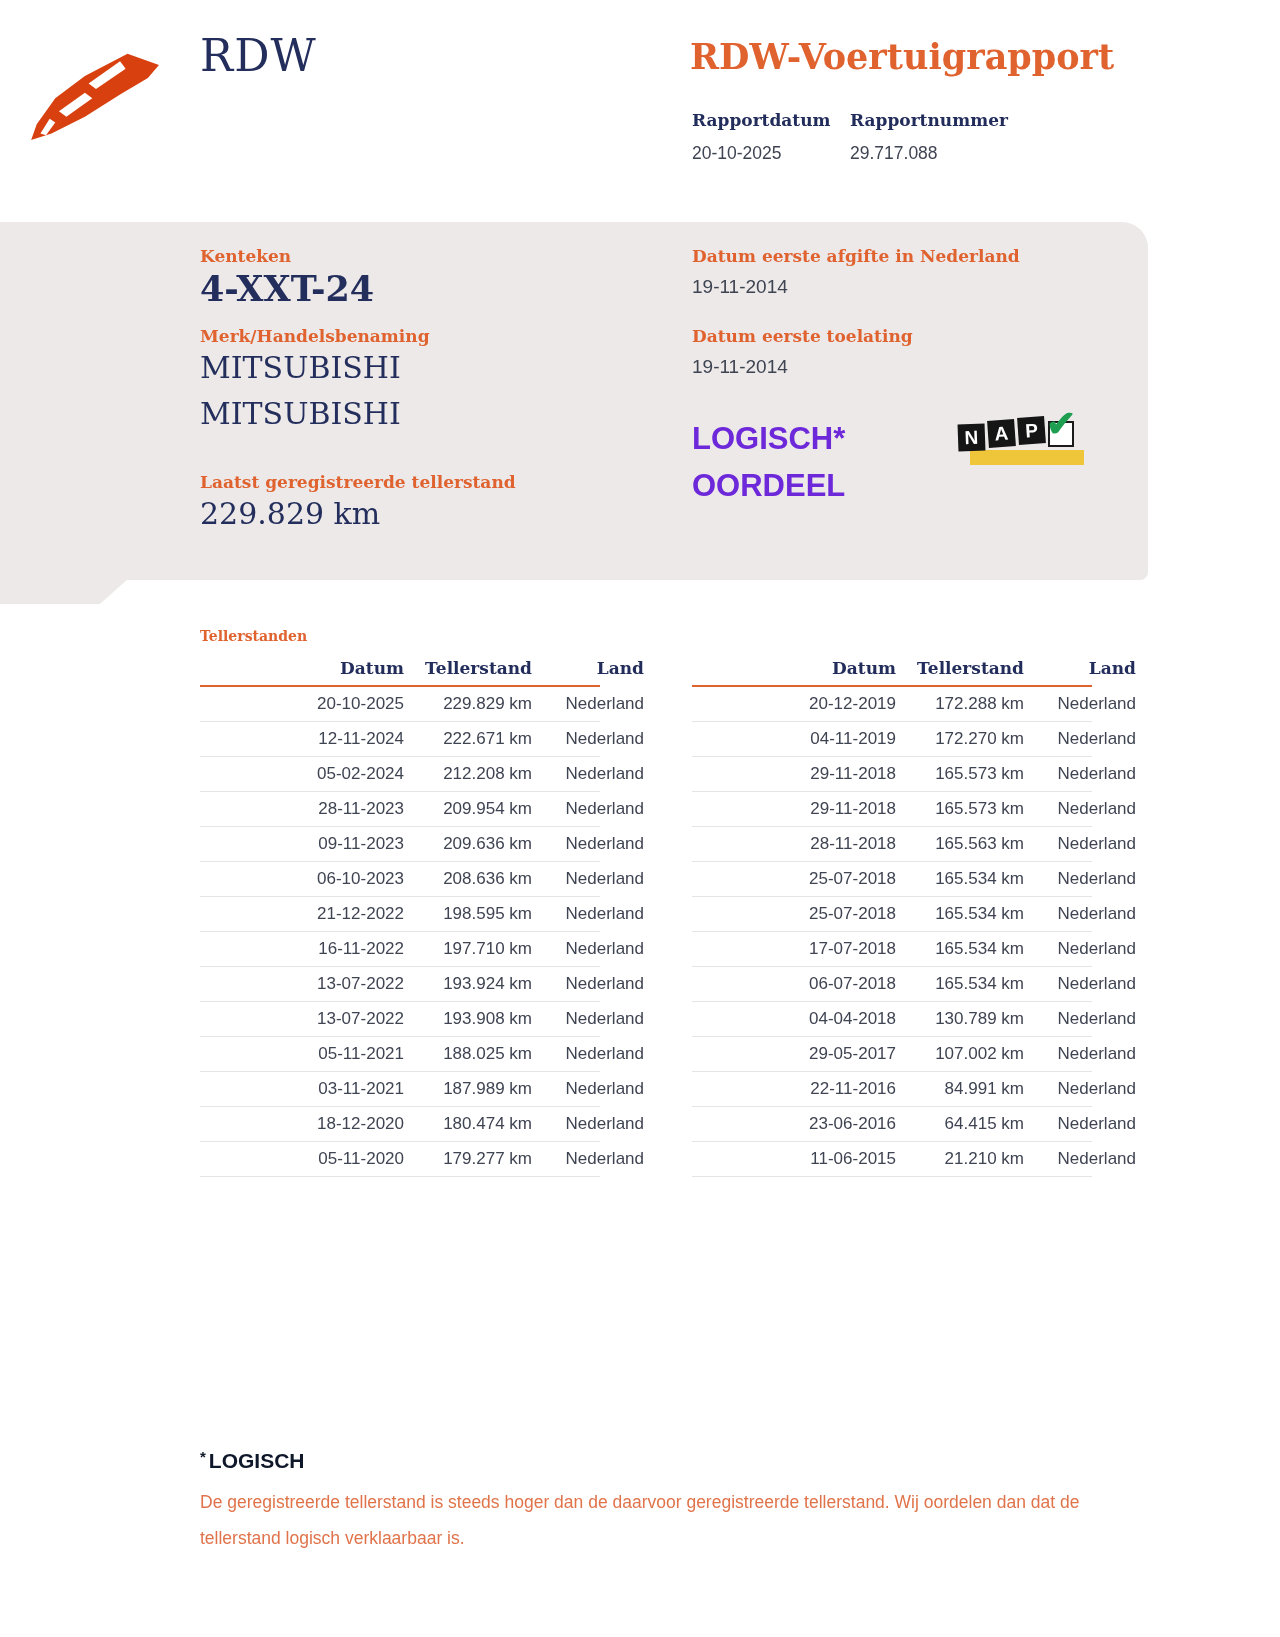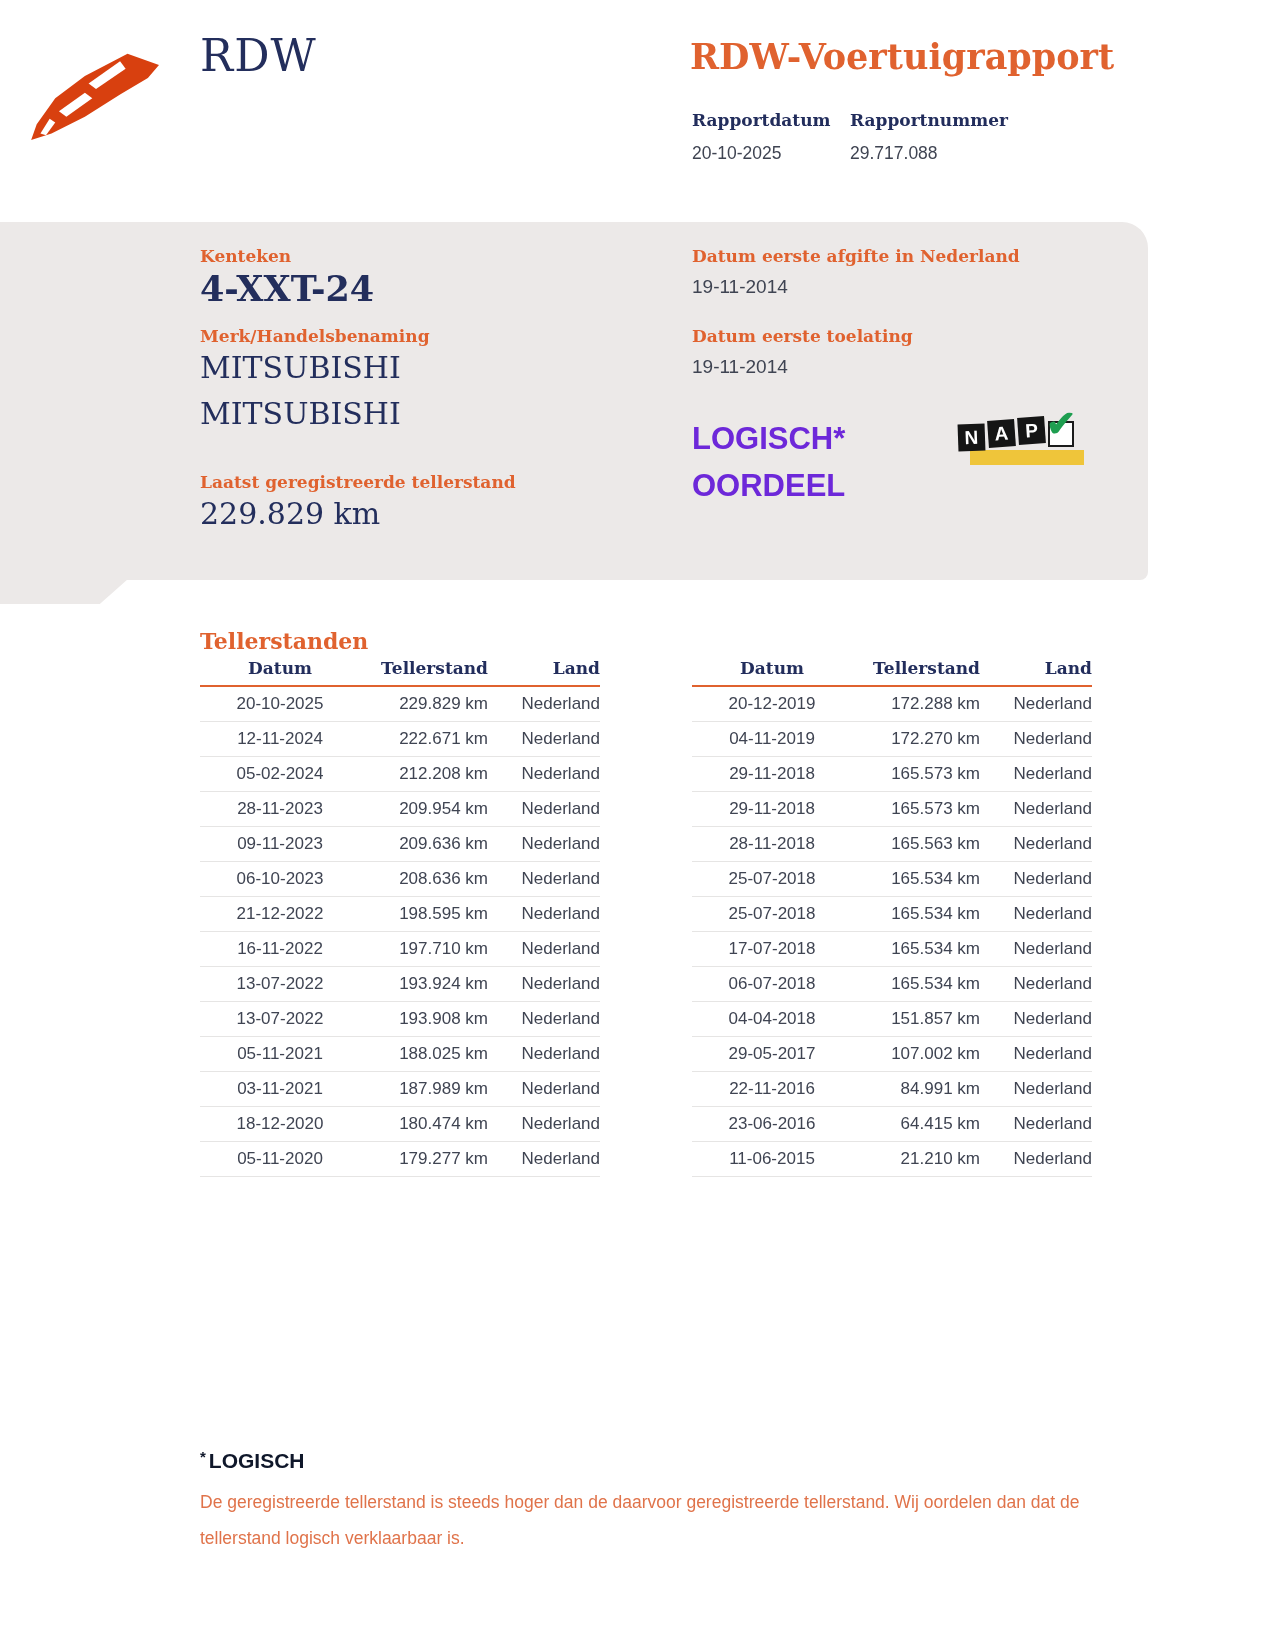--- a/index.html
+++ b/index.html
@@ -75,36 +75,36 @@
     background:#ffffff;border:2px solid #1b1b1b;box-sizing:border-box;
   }
   .nap-check{
     position:absolute;left:88px;top:-8px;
     font-size:36px;font-weight:700;color:#1E9E50;line-height:36px;
   }
   
   .section-title{
     position:absolute;left:200px;top:628px;
     font-family:"DejaVu Serif", serif;
-    font-size:22px;font-weight:700;color:#E0622F;
+    font-size:14px;font-weight:700;color:#E0622F;
   }
   .tbl{position:absolute;top:658px;width:400px;}
   .tbl-left{left:200px;} .tbl-right{left:692px;}
   .thead{
     display:flex;align-items:flex-end;
     font-family:"DejaVu Serif", serif;
     font-size:17px;font-weight:700;color:#222D5C;
     padding-bottom:7px;border-bottom:2px solid #E0622F;
   }
   .trow{
     display:flex;align-items:center;height:34px;
     font-size:17px;color:#3F4452;
     border-bottom:1px solid #E6E5E4;
   }
-  .c-datum{flex:0 0 40%;text-align:center;}
+  .c-datum{flex:0 0 40%;text-align:right;margin-left:44px;}
   .c-teller{flex:0 0 32%;text-align:right;}
   .c-land{flex:0 0 28%;text-align:right;}
   
   .footnote-title{
     position:absolute;left:200px;top:1448px;
     font-size:21px;font-weight:700;color:#0f172a;
   }
   .footnote-title .ast{font-size:15px;vertical-align:6px;margin-right:3px;}
   .footnote-text{
     position:absolute;left:200px;top:1484px;width:960px;
@@ -310,21 +310,21 @@
       </div>
 
       <div class="trow">
         <div class="c-datum">06-07-2018</div>
         <div class="c-teller">165.534 km</div>
         <div class="c-land">Nederland</div>
       </div>
 
       <div class="trow">
         <div class="c-datum">04-04-2018</div>
-        <div class="c-teller">151.857 km</div>
+        <div class="c-teller">130.789 km</div>
         <div class="c-land">Nederland</div>
       </div>
 
       <div class="trow">
         <div class="c-datum">29-05-2017</div>
         <div class="c-teller">107.002 km</div>
         <div class="c-land">Nederland</div>
       </div>
 
       <div class="trow">

